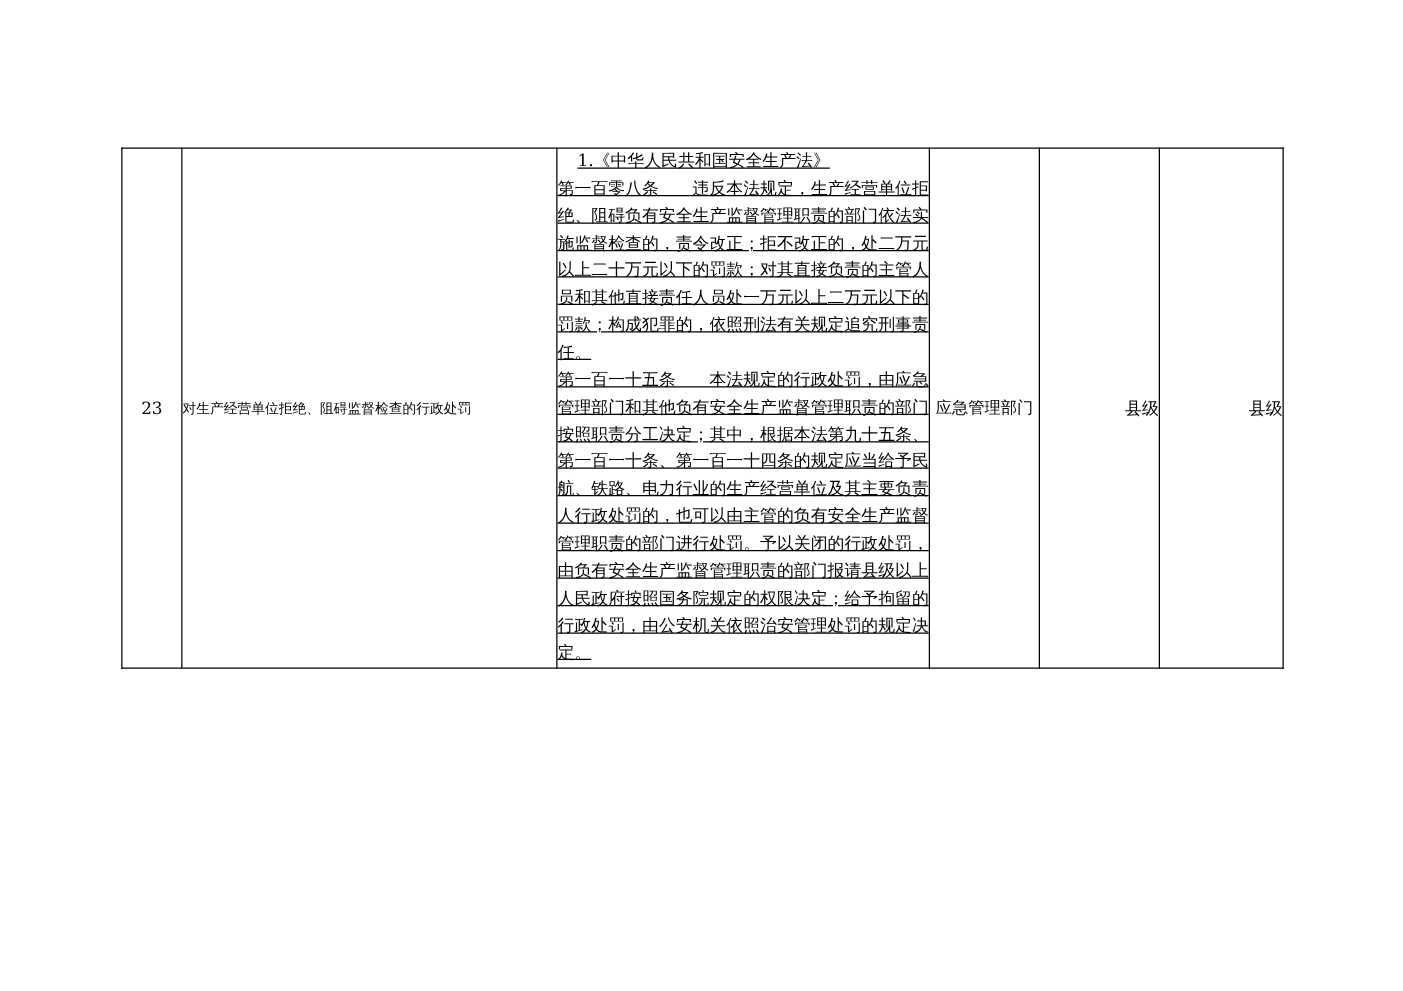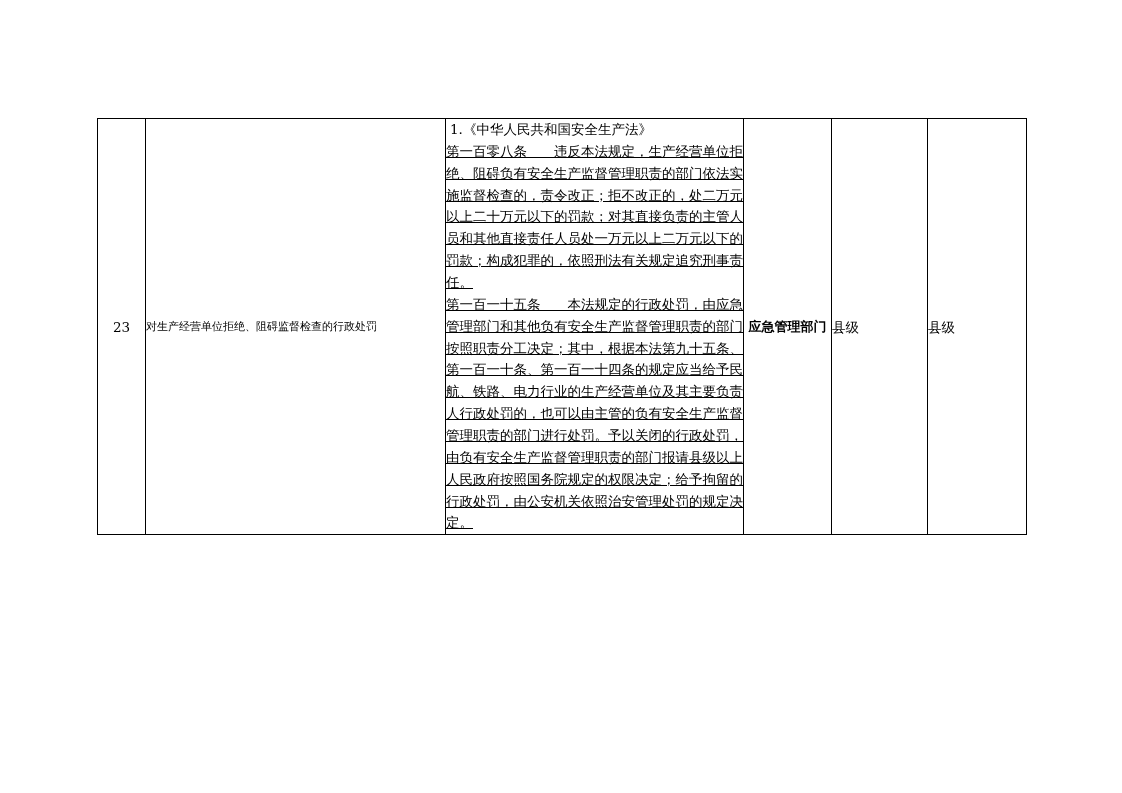--- a/index.html
+++ b/index.html
@@ -53,32 +53,32 @@
   }
   .cell-basis {
     vertical-align: top;
     padding: 2px 4px 6px 3px;
   }
   .cell-dept {
     text-align: center;
     font-size: 13px;
     line-height: 1.65;
     padding: 2px 6px;
-    font-weight: bold;
   }
   .cell-level {
-    text-align: left;
+    text-align: right;
     font-size: 13.5px;
     line-height: 1.5;
   }
   .basis-title {
     font-size: 13.5px;
     line-height: 1.62;
-    margin: 0 0 0 4px;
+    margin: 0 0 0 16px;
     white-space: nowrap;
+    text-decoration: underline;
   }
   .basis-para {
     font-size: 13.5px;
     line-height: 1.62;
     margin: 0;
     text-align: justify;
     text-justify: inter-ideograph;
     text-decoration: underline;
   }
 </style>

